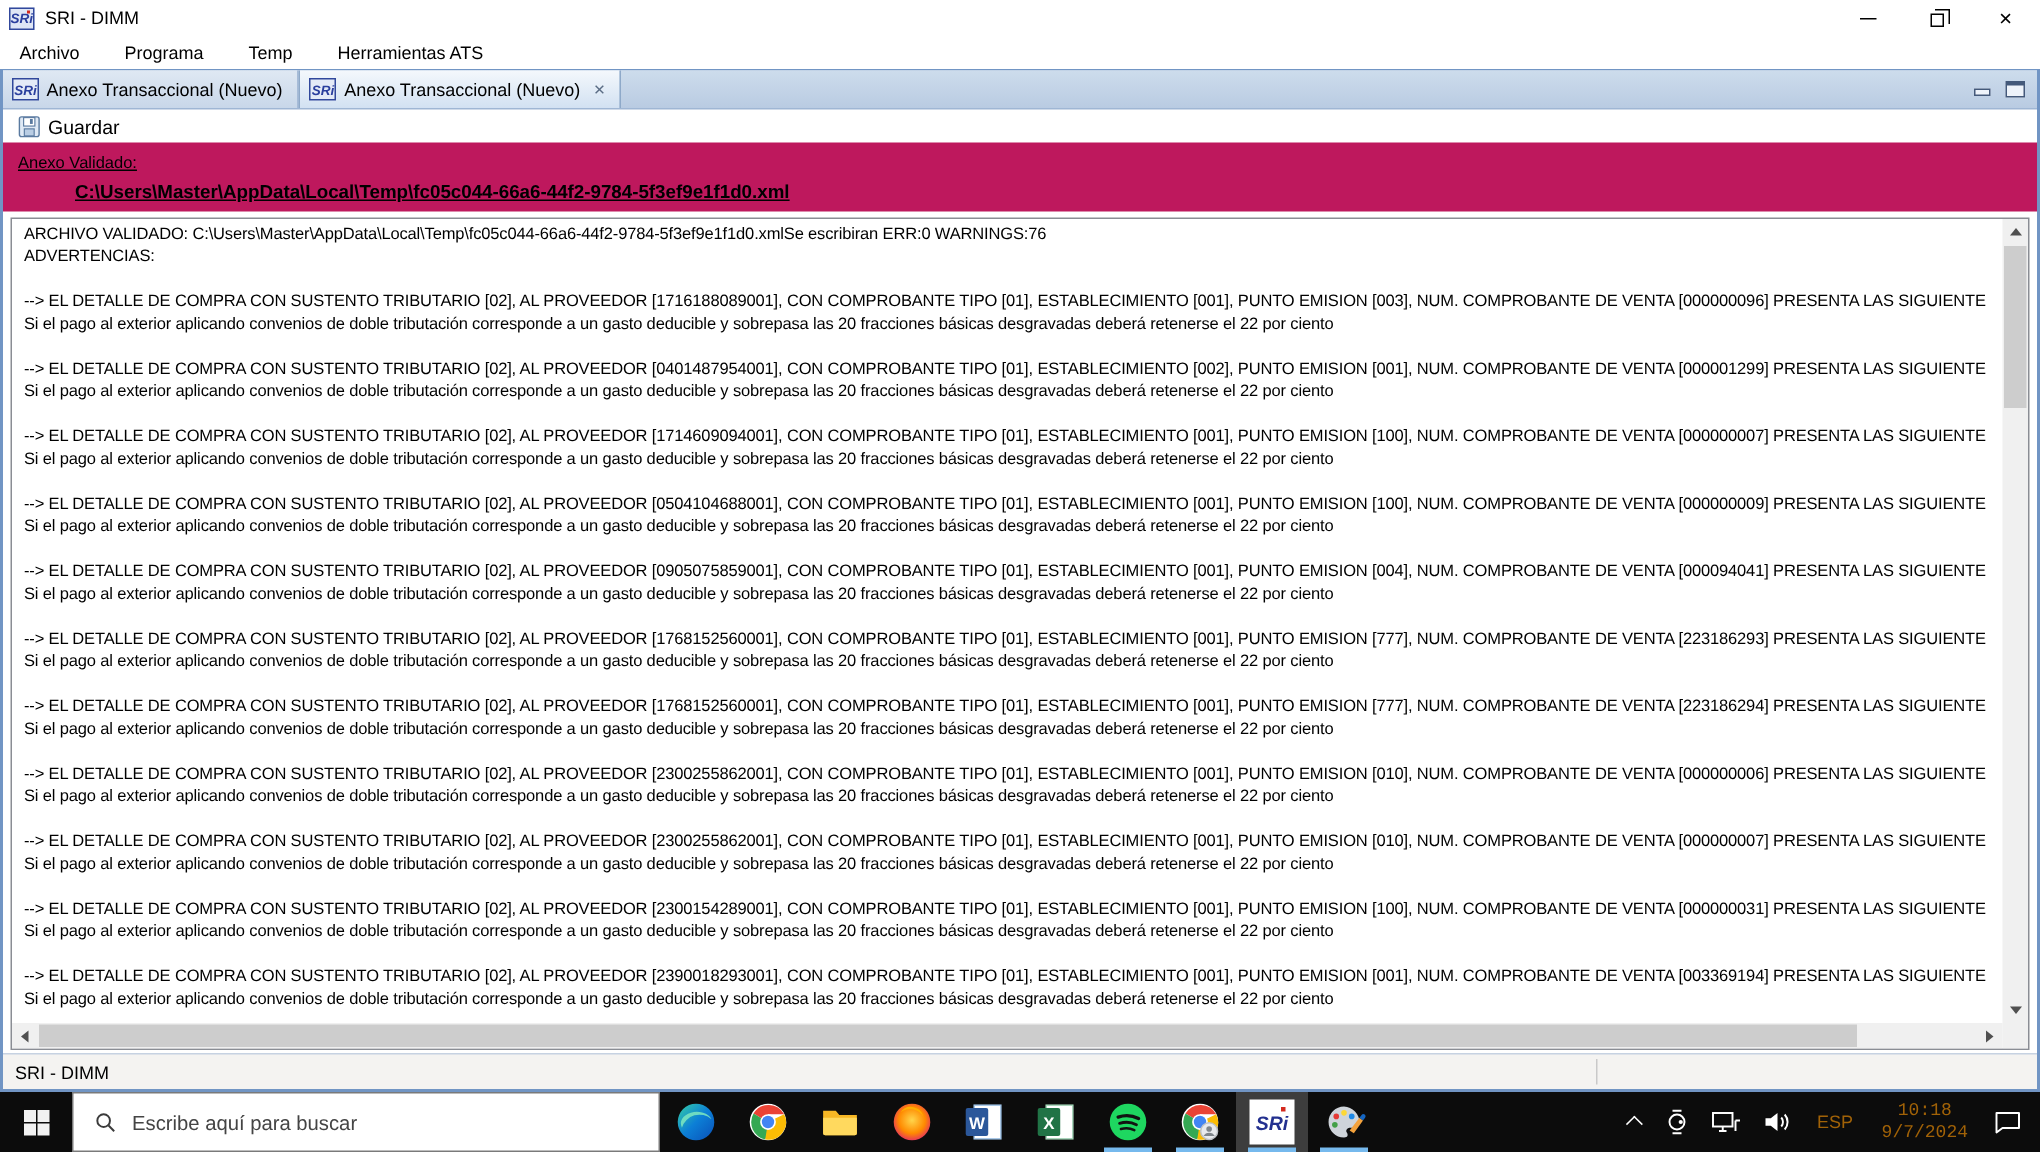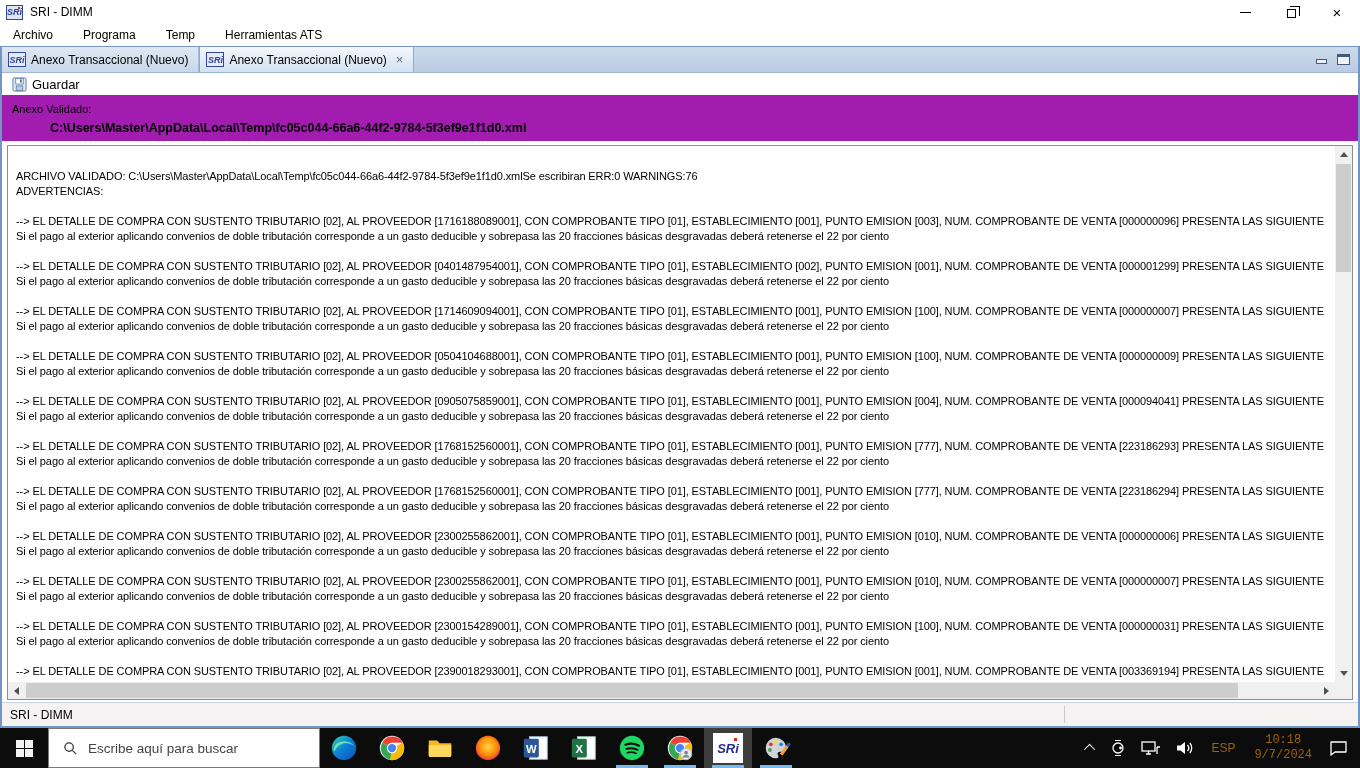--- a/index.html
+++ b/index.html
@@ -37,27 +37,27 @@
              font:bold italic 9px "Liberation Sans", sans-serif; color:#2b3f9e;
              display:flex; align-items:center; justify-content:center; }
   .tab-close { font-size:13px; color:#5a6c84; margin-left:4px; line-height:1; }
   .tabbar-tools { margin-left:auto; display:flex; align-items:center; gap:10px; padding-right:8px; }
   .ic-pane-min { width:11px; height:5px; border:1px solid #44597a; background:#eef3fa; margin-top:4px; }
   .ic-pane-max { width:13px; height:11px; border:1px solid #44597a; border-top:3px solid #44597a; background:#eef3fa; }
 
   .toolbar { height:22px; background:#fff; display:flex; align-items:center; padding-left:6px; }
   .save-btn { display:flex; align-items:center; gap:5px; font-size:13px; color:#000; padding:1px 4px; cursor:default; }
 
-  .info { background:#a21caf; padding:4px 0 2px 10px; }
+  .info { background:#be185d; padding:4px 0 2px 10px;text-decoration:underline; }
   .info-label { font-size:11px; color:#000; padding:4px 0 3px 0; }
   .info-path  { font-size:12.5px; font-weight:bold; color:#000; padding:3px 0 4px 0;margin-left:38px; }
 
   
   .log-wrap { flex:1 1 auto; margin:4px 5px 2px 5px; border:1px solid #8a8d94; position:relative; background:#fff; overflow:hidden; }
-  .log-content { position:absolute; left:0; top:0; right:17px; bottom:17px; overflow:hidden; padding:3px 0 0 8px;margin-top:20px; }
+  .log-content { position:absolute; left:0; top:0; right:17px; bottom:17px; overflow:hidden; padding:3px 0 0 8px; }
   .log-line { font-size:11px; line-height:15px; letter-spacing:-0.1px; white-space:pre; color:#000; }
 
   .vscroll { position:absolute; top:0; right:0; bottom:17px; width:17px; background:#f0f0f0; }
   .hscroll { position:absolute; left:0; right:17px; bottom:0; height:17px; background:#f0f0f0; }
   .corner  { position:absolute; right:0; bottom:0; width:17px; height:17px; background:#f0f0f0; }
   .sb-btn { position:absolute; width:17px; height:17px; display:flex; align-items:center; justify-content:center; }
   .tri-up    { width:0;height:0;border-left:4px solid transparent;border-right:4px solid transparent;border-bottom:5px solid #505050; }
   .tri-down  { width:0;height:0;border-left:4px solid transparent;border-right:4px solid transparent;border-top:5px solid #505050; }
   .tri-left  { width:0;height:0;border-top:4px solid transparent;border-bottom:4px solid transparent;border-right:5px solid #505050; }
   .tri-right { width:0;height:0;border-top:4px solid transparent;border-bottom:4px solid transparent;border-left:5px solid #505050; }
@@ -68,21 +68,21 @@
                font-size:12px; color:#000; padding-left:8px; position:relative; }
   .status-divider { position:absolute; left:1062px; top:3px; bottom:3px; width:1px; background:#c9c9c9; }
 
   
   .taskbar { height:40px; background:#0c0c0c; display:flex; align-items:stretch; }
   .tb-btn { width:48px; display:flex; align-items:center; justify-content:center; position:relative; }
   .tb-btn.running:after { content:""; position:absolute; bottom:0; left:8px; right:8px; height:3px; background:#76b9ed; }
   .tb-btn.active-app { background:#3d3d3d; }
   .win-logo { display:grid; grid-template-columns:8px 8px; grid-template-rows:8px 8px; gap:1px; }
   .win-logo span { background:#f2f2f2; }
-  .search-box { width:272px; background:#ffffff; display:flex; align-items:center; gap:10px; padding-left:14px;
+  .search-box { width:392px; background:#ffffff; display:flex; align-items:center; gap:10px; padding-left:14px;
                 border:1px solid #7a7a7a; }
   .search-box span.ph { font-size:13.5px; color:#444; }
   .tray { margin-left:auto; display:flex; align-items:center; color:#a16207; }
   .tray-item { padding:0 7px; display:flex; align-items:center; justify-content:center; height:100%; }
   .chevron { width:8px; height:8px; border-left:1.5px solid #fff; border-top:1.5px solid #fff; transform:rotate(45deg) translateY(2px); }
   .lang { font-size:12px; padding:0 9px; }
   .clock { font-size:12px; text-align:center; line-height:15px; padding:0 10px;font-family:Liberation Mono, monospace; }
   .icon-28 { width:30px; height:30px; display:block; }
 
   .sri-tile { width:30px; height:30px; background:#fff; display:flex; align-items:center; justify-content:center;

